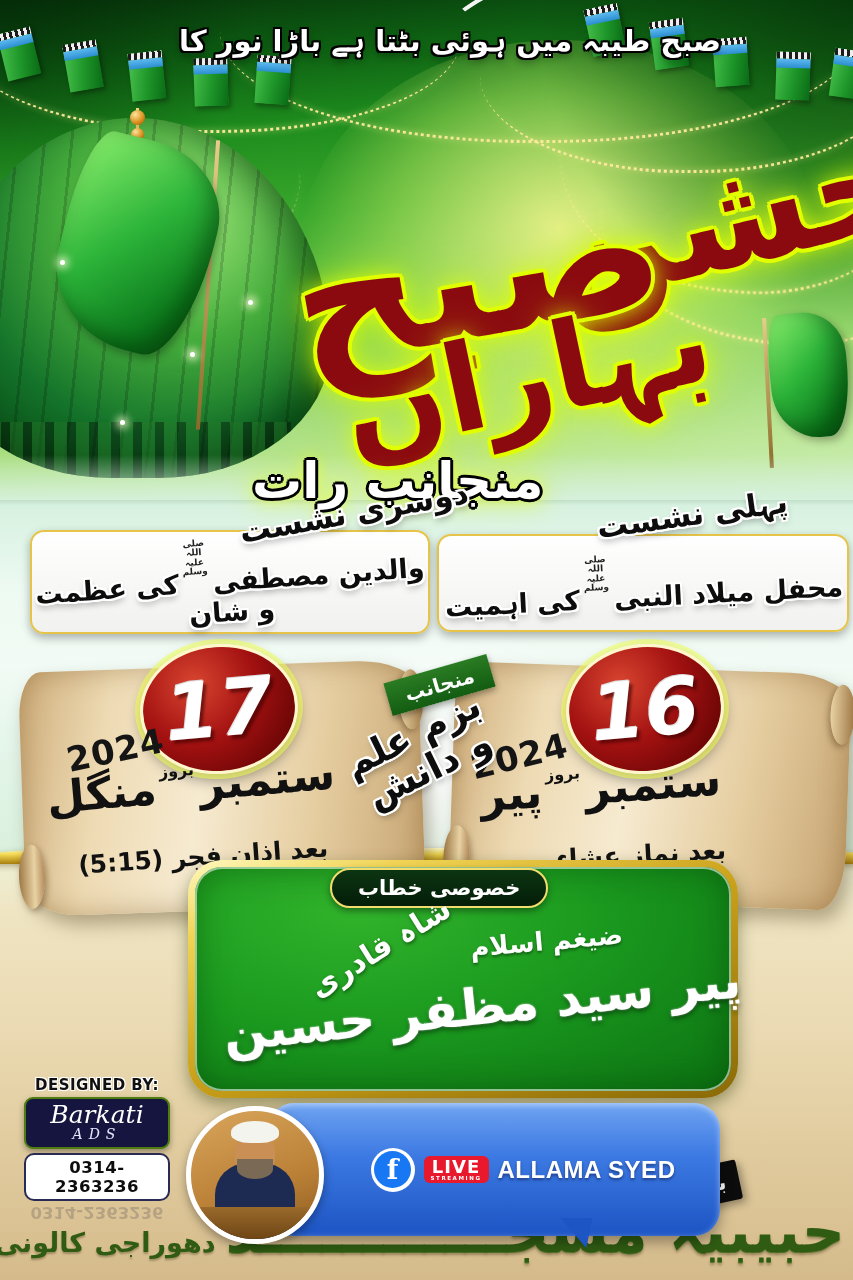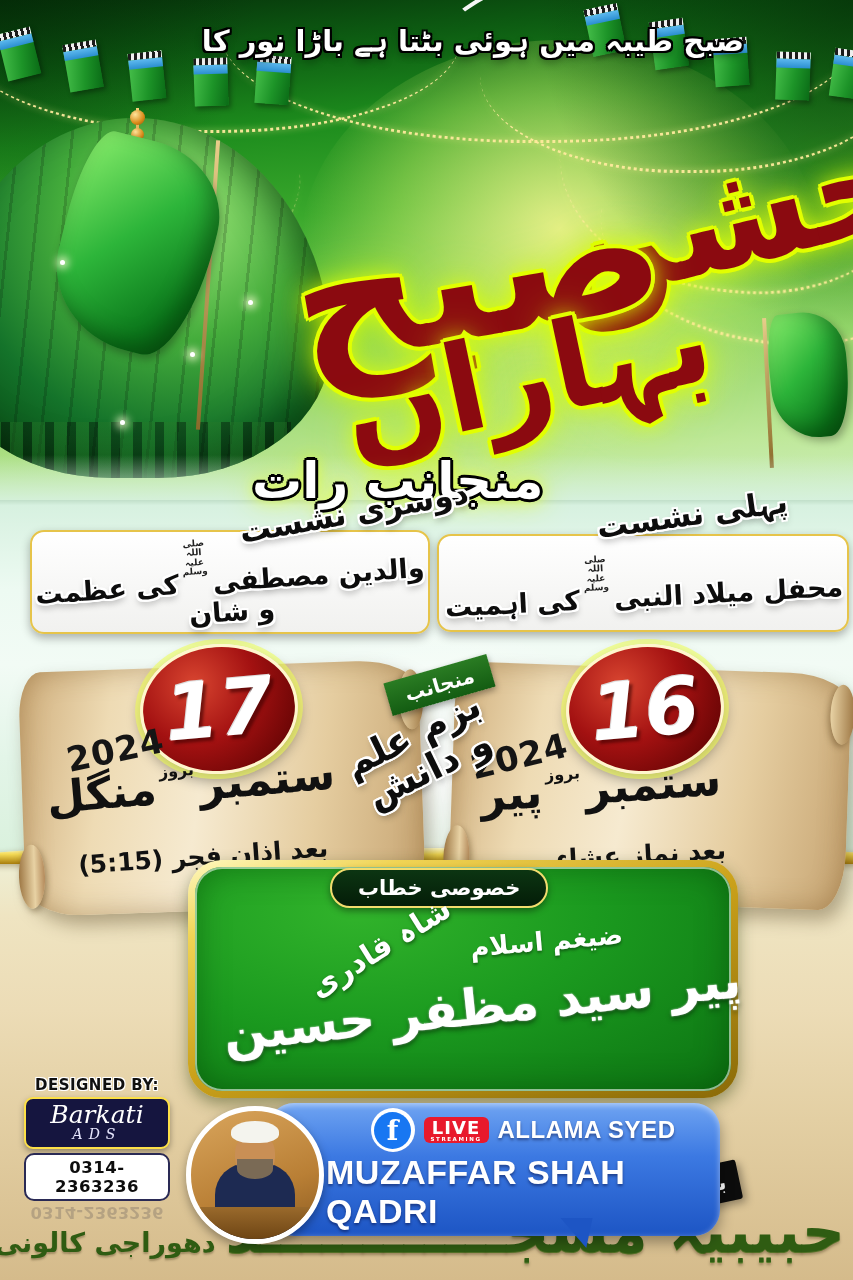--- a/index.html
+++ b/index.html
@@ -72,21 +72,21 @@
       0 -2px 0 #fff,0 2px 0 #fff,-2px 0 0 #fff,2px 0 0 #fff,0 4px 7px rgba(0,0,0,.35);}
   .cal-title{color:#8b0a10;font-weight:bold;
     text-shadow:-3px -3px 0 #e2ff00,3px -3px 0 #e2ff00,-3px 3px 0 #e2ff00,3px 3px 0 #e2ff00,
       0 -4px 0 #e2ff00,0 4px 0 #e2ff00,-4px 0 0 #e2ff00,4px 0 0 #e2ff00,
       0 0 22px rgba(226,255,0,.95),0 0 46px rgba(205,255,0,.7);}
   .cal-sub{color:#fff;font-weight:bold;
     text-shadow:-2px -2px 0 #000,2px -2px 0 #000,-2px 2px 0 #000,2px 2px 0 #000,
       0 -3px 0 #000,0 3px 0 #000,-3px 0 0 #000,3px 0 0 #000,
       0 0 14px #e8ff2e,0 0 30px #d4ff00;}
 
-  .couplet{z-index:3;width:640px;left:104px;text-align:right;font-size:29px;letter-spacing:1px;}
+  .couplet{z-index:3;width:640px;left:130px;text-align:center;font-size:29px;letter-spacing:1px;}
 
   .session-box{z-index:3;background:linear-gradient(180deg,#ffffff 0%,#f1f1ef 100%);
     border:2px solid #e6c44a;border-radius:14px;box-shadow:0 4px 10px rgba(0,0,0,.3);
     display:flex;align-items:center;justify-content:center;text-align:center;}
   .session-box .topic{font-size:27px;line-height:1.15;}
   .hon{display:inline-block;font-size:9px;font-weight:bold;color:#222;width:34px;
     line-height:1.05;vertical-align:18px;text-shadow:none;}
 
   .scroll{z-index:3;background:linear-gradient(100deg,#cfae7c 0%,#eedbb4 22%,#f6ead0 45%,#e5cda0 72%,#c6a472 100%);
     border-radius:22px 62px 26px 55px/45px 32px 58px 34px;
@@ -122,21 +122,21 @@
     color:#fff;font-size:21px;font-weight:bold;letter-spacing:2px;box-shadow:0 3px 7px rgba(0,0,0,.4);}
   .spk-title{z-index:5;color:#fff;font-size:26px;font-weight:bold;text-shadow:0 2px 3px rgba(0,0,0,.4);}
   .spk-name{z-index:5;color:#fff;font-size:50px;font-weight:bold;white-space:nowrap;
     text-shadow:0 3px 5px rgba(0,30,0,.55),0 0 2px #fff;}
   .spk-name2{z-index:5;color:#fff;font-size:30px;font-weight:bold;
     text-shadow:0 2px 4px rgba(0,30,0,.55);}
 
   .designer{z-index:6;left:24px;top:1076px;width:146px;text-align:center;}
   .designer .lbl{font-size:15px;font-weight:bold;color:#101010;letter-spacing:.5px;
     text-shadow:-1px -1px 0 #fff,1px -1px 0 #fff,-1px 1px 0 #fff,1px 1px 0 #fff;}
-  .designer .box{margin-top:3px;background:#15153f;border:2px solid #fde047;border-radius:9px;
+  .designer .box{margin-top:3px;background:#15153f;border:2px solid #4d7c0f;border-radius:9px;
     padding:3px 6px 5px;box-shadow:0 3px 6px rgba(0,0,0,.35);}
   .designer .brand{font-family:"DejaVu Serif",serif;font-style:italic;font-size:25px;color:#fff;line-height:1;}
   .designer .brand2{font-family:"DejaVu Serif",serif;font-style:italic;font-size:14px;color:#e8e8ff;letter-spacing:6px;line-height:1.1;}
   .designer .phone{margin-top:4px;background:#fff;border:2px solid #2a2a55;border-radius:10px;
     font-size:16.5px;font-weight:bold;color:#0d0d0d;padding:3px 2px;letter-spacing:.5px;}
   .designer .refl{margin-top:2px;transform:scaleY(-1);opacity:.18;font-size:16.5px;font-weight:bold;color:#101030;}
 
   .bubble{z-index:5;left:268px;top:1103px;width:452px;height:133px;border-radius:26px;
     background:linear-gradient(180deg,#6fa4f2 0%,#3c79e2 40%,#1d55c4 100%);
     box-shadow:inset 0 2px 6px rgba(255,255,255,.5),0 6px 14px rgba(0,0,0,.35);
@@ -283,21 +283,20 @@
     <div class="b-row">
       <div class="fb-ring">
         <div class="fb-c">f</div>
       </div>
       <div class="live-badge">
         <div class="lv">LIVE</div>
         <div class="st">STREAMING</div>
       </div>
       <div class="b-name b-line1">ALLAMA SYED</div>
     </div>
-    <div class="b-name b-line2">MUZAFFAR SHAH QADRI</div>
   </div>
 
   <div class="abs" style="left:186px;top:1106px;width:128px;height:128px;border-radius:50%;border:5px solid #fff;overflow:hidden;z-index:6;box-shadow:0 4px 10px rgba(0,0,0,.35);background:linear-gradient(160deg,#d9a55c 0%,#b97f35 60%,#8a5a20 100%);">
     <div style="position:absolute;left:24px;top:52px;width:80px;height:80px;background:#1d2a52;border-radius:40% 40% 0 0;"></div>
     <div style="position:absolute;left:44px;top:22px;width:40px;height:44px;background:#c98f55;border-radius:45%;"></div>
     <div style="position:absolute;left:40px;top:10px;width:48px;height:22px;background:#f4f4ee;border-radius:50% 50% 40% 40%;"></div>
     <div style="position:absolute;left:46px;top:48px;width:36px;height:20px;background:#7a6a55;border-radius:0 0 50% 50%;"></div>
     <div style="position:absolute;left:0;top:96px;width:128px;height:32px;background:linear-gradient(180deg,#9a6a2c,#6e4514);"></div>
   </div>
 

